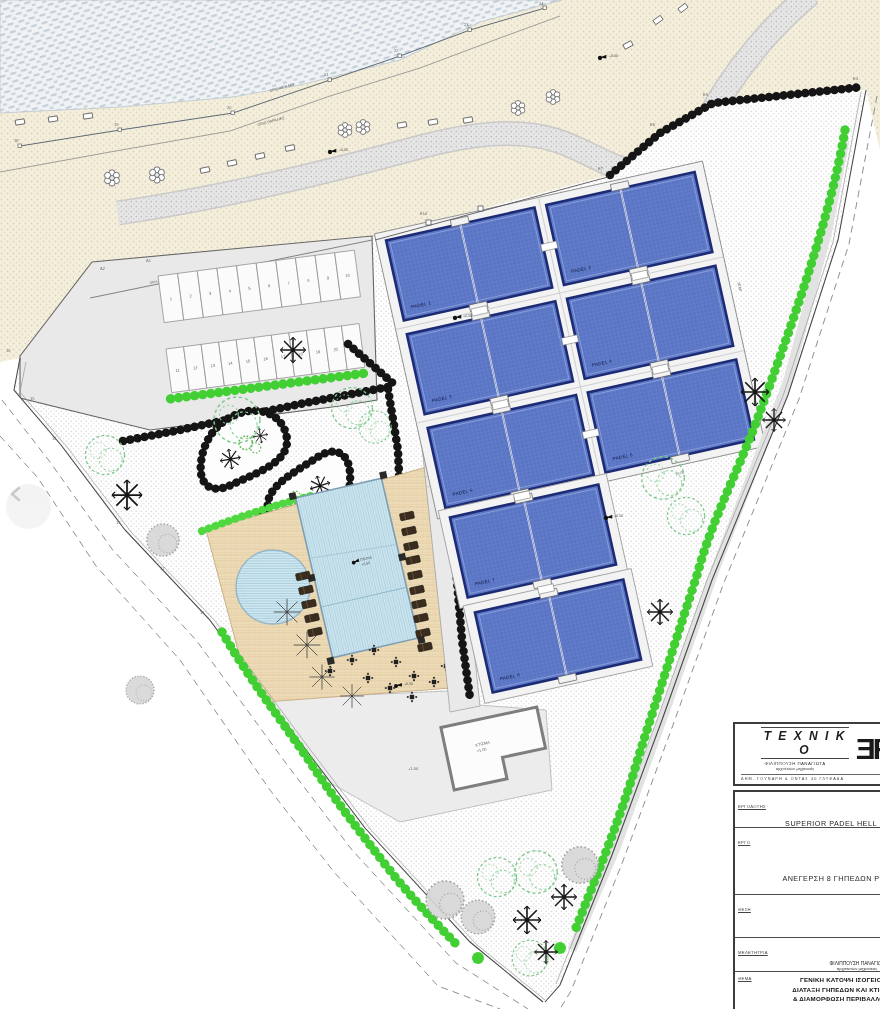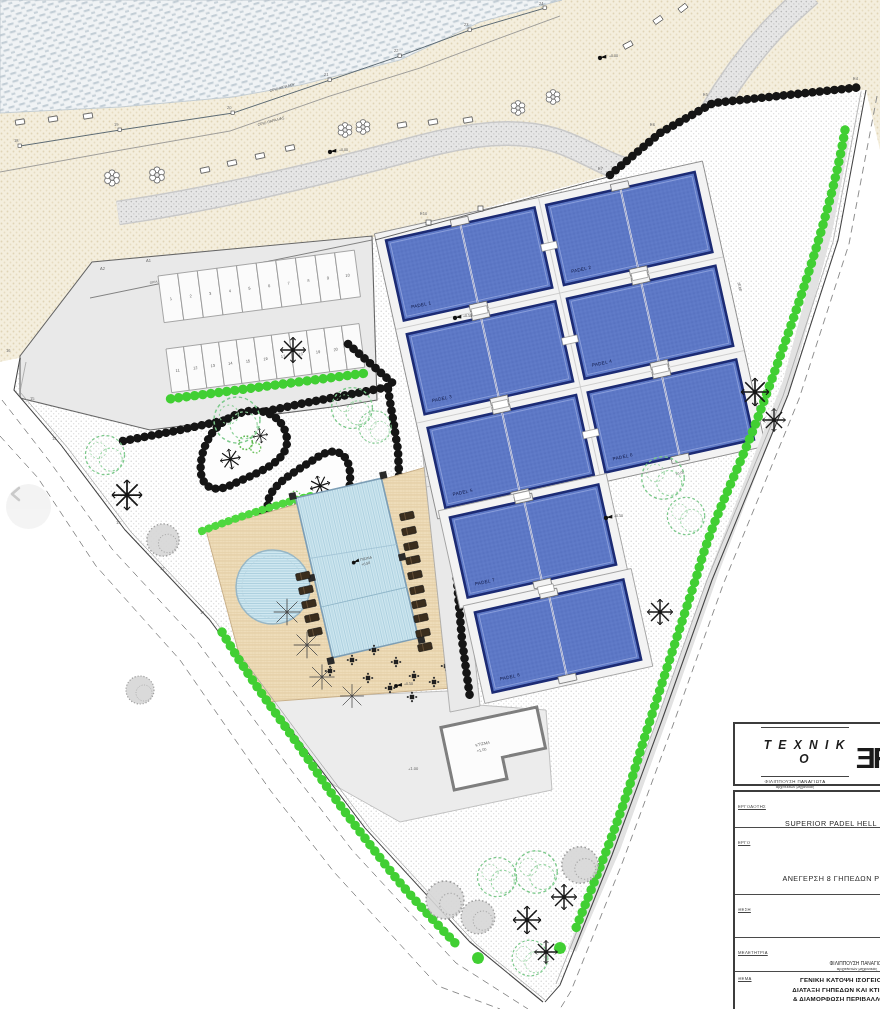--- a/index.html
+++ b/index.html
@@ -21,21 +21,21 @@
   .dimbox{fill:#fff;stroke:#777;stroke-width:0.55;}
 
   
   .tblock{position:absolute;left:733px;top:722px;width:147px;height:287px;overflow:hidden;}
   .tb-box{position:absolute;left:0;border:2px solid #3c3c3c;background:#fff;width:196px;box-sizing:border-box;}
   .tb-logo{top:0;height:64px;padding:3px 4px 2px 6px;}
   .tb-main{top:68px;height:240px;}
   .logo-row{display:flex;}
   .logo-left{width:108px;text-align:center;}
   .brand-name{font-size:12px;font-weight:700;font-style:italic;letter-spacing:2px;color:#1c1c1c;
-              border-top:1px solid #444;border-bottom:1px solid #444;padding:10px 0;margin-left:20px;}
+              border-top:1px solid #444;border-bottom:1px solid #444;padding:1px 0;margin-left:20px;}
   .brand-person{font-size:4.4px;color:#333;margin-top:2px;letter-spacing:.4px;}
   .brand-role{font-size:4px;color:#444;}
   .logo-mark{width:46px;display:flex;align-items:center;justify-content:center;
              font-weight:800;font-size:30px;color:#1a1a1a;line-height:1;letter-spacing:-3px;}
   .brand-address{font-size:3.8px;color:#444;letter-spacing:1.1px;border-top:1px solid #666;
                  margin-top:3px;padding-top:2px;white-space:nowrap;}
   .tb-row{border-bottom:1.2px solid #4a4a4a;position:relative;box-sizing:border-box;padding:2px 3px;}
   .tb-label{font-size:4.2px;color:#444;text-decoration:underline;letter-spacing:.3px;}
   .r-client{height:36px;}
   .r-project{height:67px;}

